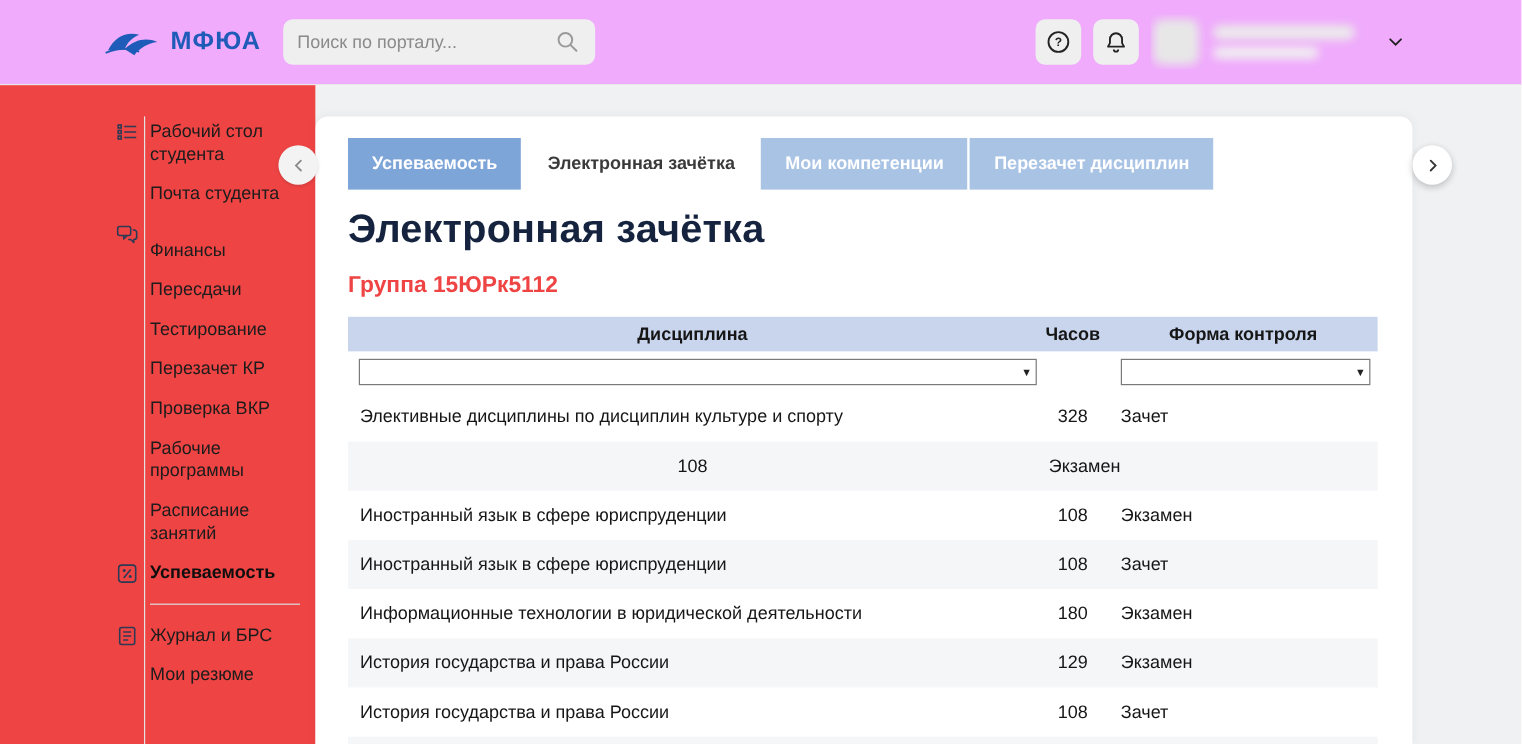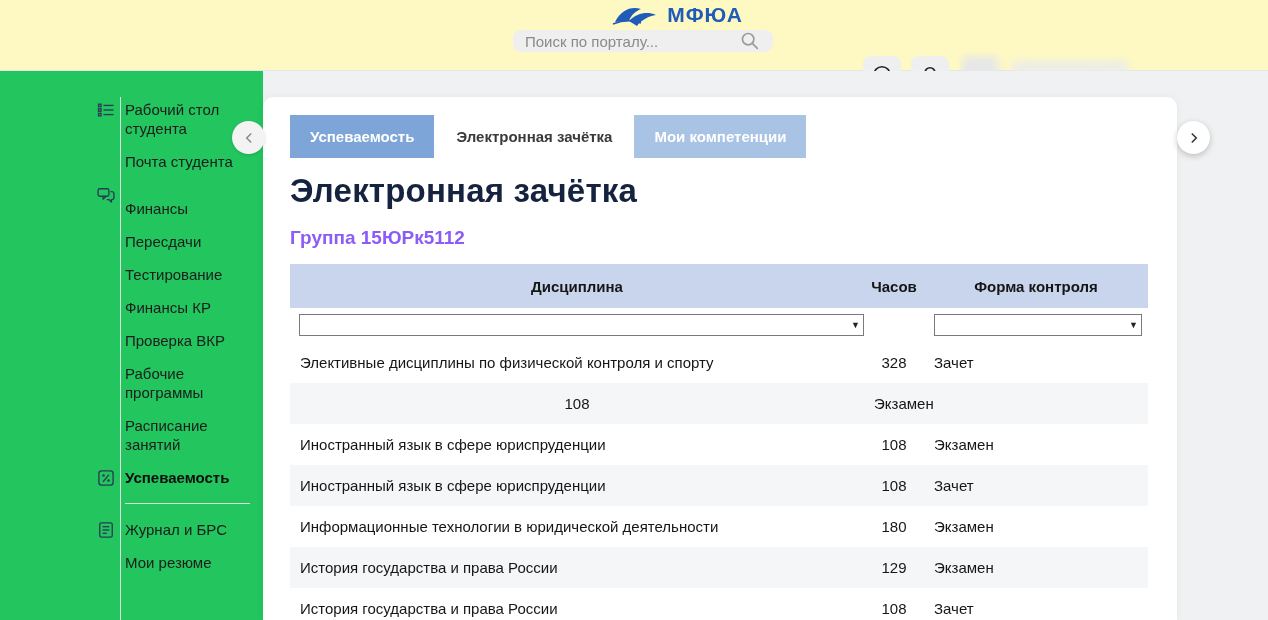--- a/index.html
+++ b/index.html
@@ -9,23 +9,22 @@
     background: #ffffff;
     color: #161616;
     position: relative;
   }
 
   
   .header {
     height: 71px;
     display: flex;
     align-items: center;
-    background: #fef9c3;
+    background: #f0abfc;
     border-bottom: 1px solid #e6e6e6;
-    flex-direction: column;
   }
   .logo { display: flex; align-items: center; margin-left: 86px; cursor: pointer; }
   .logo svg { width: 48px; height: 30px; }
   .logo-text {
     margin-left: 8px;
     font-size: 21px;
     font-weight: bold;
     color: var(--accent-blue, #1f5bb8);
     letter-spacing: 1px;
   }
@@ -60,21 +59,21 @@
   .user-blur { width: 185px; height: 46px; position: relative; overflow: hidden; cursor: pointer; }
   .user-blur .b1 { position: absolute; left: 2px; top: 4px; width: 38px; height: 38px; border-radius: 8px; background: #e7e7e7; filter: blur(4px); }
   .user-blur .b2 { position: absolute; left: 52px; top: 9px; width: 118px; height: 12px; border-radius: 6px; background: #ebebeb; filter: blur(4px); }
   .user-blur .b3 { position: absolute; left: 52px; top: 27px; width: 88px; height: 10px; border-radius: 5px; background: #f0f0f0; filter: blur(4px); }
   .user-chevron { width: 18px; height: 18px; cursor: pointer; }
 
   
   .layout { display: flex; height: 549px; }
 
   
-  .sidebar { width: 263px; background: #22c55e; position: relative; flex: 0 0 auto; }
+  .sidebar { width: 263px; background: #ef4444; position: relative; flex: 0 0 auto; }
   .sidebar-vline { position: absolute; left: 120px; top: 26px; bottom: 0; width: 1px; background: #e2e2e2; }
   .menu { list-style: none; padding: 22px 0 0 125px; }
   .menu-item {
     position: relative;
     padding: 7px 0;
     font-size: 15px; line-height: 19px;
     max-width: 126px;
     cursor: pointer;
     color: #1c1c1c;
   }
@@ -123,33 +122,33 @@
     margin: 14px 0 0 27px;
     font-size: 33px;
     font-weight: 800;
     color: #15233f;
     letter-spacing: 0.2px;
   }
   .group-title {
     margin: 17px 0 15px 27px;
     font-size: 19px;
     font-weight: bold;
-    color: #8b5cf6;
+    color: #ef4444;
   }
 
   
   .table { margin-left: 27px; width: 858px; font-size: 15px; }
   .t-head, .t-filter, .t-row, .t-partial {
     display: grid;
     grid-template-columns: 574px 60px 224px;
     align-items: center;
   }
   .t-head {
     background: var(--table-header-bg, #c8d5ec);
-    height: 44px;
+    height: 29px;
     font-weight: bold;
   }
   .t-head span { text-align: center; }
   .t-filter { height: 34px; background: #fff; }
   .select-wrap {
     position: relative;
     height: 22px;
     border: 1px solid #7a7a7a;
     background: #fff;
     margin-left: 9px;
@@ -237,21 +236,21 @@
             </svg></span><span class="mi-label">Рабочий стол студента</span></li>
         <li class="menu-item"><span class="mi-label">Почта студента</span></li>
         <li class="menu-item"><span class="mi-icon"><svg viewBox="0 0 24 24" fill="none" stroke="#2b3a55" stroke-width="1.6" stroke-linejoin="round">
               <rect x="2.5" y="4.5" width="13" height="9" rx="2"></rect>
               <path d="M8.5 13.5 v3.5 l3.5 -3.5"></path>
               <path d="M17.5 8 h1.5 a2.5 2.5 0 0 1 2.5 2.5 v4.5 a2.5 2.5 0 0 1 -2.5 2.5 h-0.5 v3 l-3 -3 h-2.5"></path>
             </svg></span></li>
         <li class="menu-item"><span class="mi-label">Финансы</span></li>
         <li class="menu-item"><span class="mi-label">Пересдачи</span></li>
         <li class="menu-item"><span class="mi-label">Тестирование</span></li>
-        <li class="menu-item"><span class="mi-label">Финансы КР</span></li>
+        <li class="menu-item"><span class="mi-label">Перезачет КР</span></li>
         <li class="menu-item"><span class="mi-label">Проверка ВКР</span></li>
         <li class="menu-item"><span class="mi-label">Рабочие программы</span></li>
         <li class="menu-item"><span class="mi-label">Расписание занятий</span></li>
         <li class="menu-item active"><span class="mi-icon"><svg viewBox="0 0 24 24" fill="none" stroke="#2b3a55" stroke-width="1.6">
               <rect x="3.5" y="3.5" width="17" height="17" rx="3"></rect>
               <circle cx="9" cy="9" r="1.5" fill="#2b3a55" stroke="none"></circle>
               <circle cx="15" cy="15" r="1.5" fill="#2b3a55" stroke="none"></circle>
               <line x1="15.5" y1="8" x2="8.5" y2="16.5"></line>
             </svg></span><span class="mi-label">Успеваемость</span></li>
         <li class="menu-divider"></li>
@@ -276,20 +275,21 @@
       <svg viewBox="0 0 24 24" fill="none" stroke="#333" stroke-width="2.6" stroke-linecap="round">
         <path d="M9 5 l7 7 -7 7"></path>
       </svg>
     </button>
 
     <section class="card">
       <div class="tabs" id="tabs">
           <div class="tab tab--blue">Успеваемость</div>
           <div class="tab tab--active">Электронная зачётка</div>
           <div class="tab tab--light">Мои компетенции</div>
+          <div class="tab tab--light">Перезачет дисциплин</div>
         </div>
 
       <h1 class="page-title">Электронная зачётка</h1>
       <h2 class="group-title">Группа 15ЮРк5112</h2>
 
       <div class="table">
         <div class="t-head">
           <span>Дисциплина</span>
           <span>Часов</span>
           <span>Форма контроля</span>
@@ -304,21 +304,21 @@
           <div>
             <div class="select-wrap small">
               <select><option value=""></option></select>
               <span class="sel-arrow">▼</span>
             </div>
           </div>
         </div>
 
         <div id="table-body">
             <div class="t-row odd">
-              <div class="c-disc">Элективные дисциплины по физической контроля и спорту</div>
+              <div class="c-disc">Элективные дисциплины по дисциплин культуре и спорту</div>
               <div class="c-hours">328</div>
               <div class="c-form">Зачет</div>
             </div>
             <div class="t-row even">
               <div class="c-hours">108</div>
               <div class="c-form">Экзамен</div>
             </div>
             <div class="t-row odd">
               <div class="c-disc">Иностранный язык в сфере юриспруденции</div>
               <div class="c-hours">108</div>

